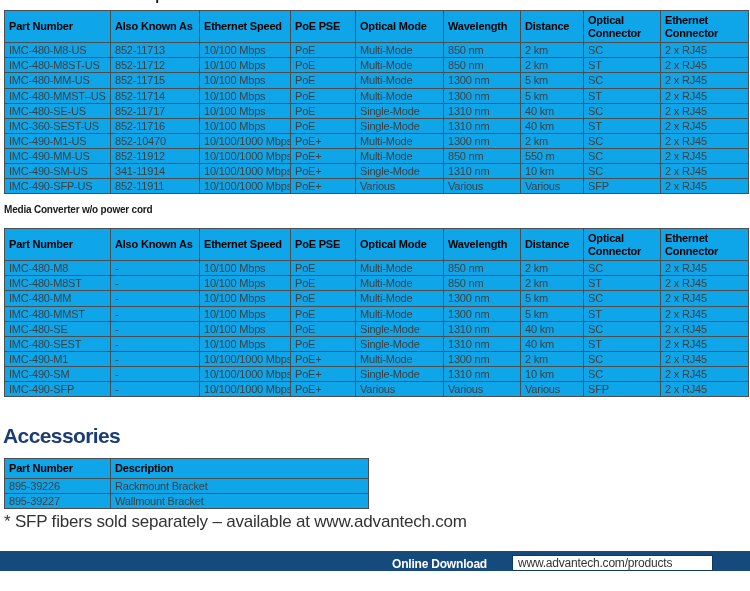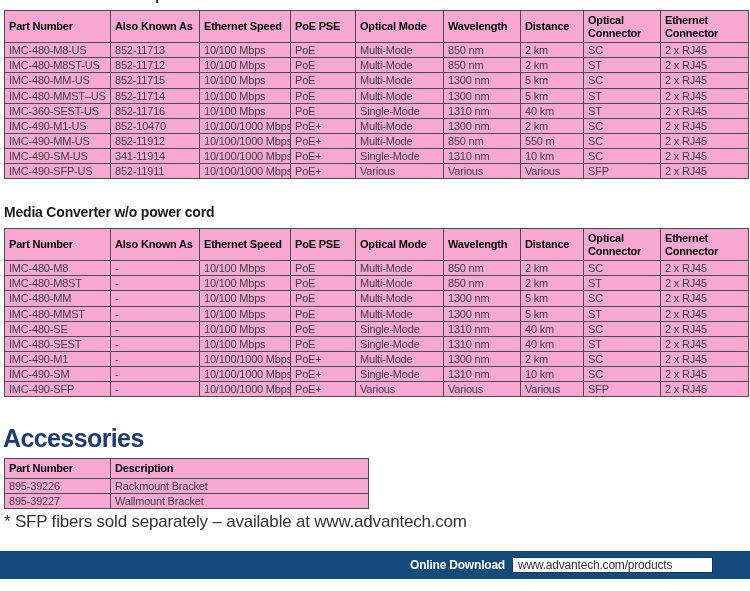--- a/index.html
+++ b/index.html
@@ -16,58 +16,58 @@
     -webkit-font-smoothing:antialiased;
   }
   .clip-title{
     position:absolute;left:4px;top:0;height:5px;width:400px;overflow:hidden;
   }
   .clip-title h2{
     margin-top:-13px;font-size:14px;font-weight:bold;color:#1a1a1a;
     letter-spacing:-0.2px;white-space:nowrap;
   }
   .section-title{
-    position:absolute;left:4px;font-size:14px;font-weight:bold;color:#1a1a1a;
+    position:absolute;left:4px;font-size:10px;font-weight:bold;color:#1a1a1a;
     letter-spacing:-0.2px;
   }
   table{
     border-collapse:collapse;table-layout:fixed;
     position:absolute;left:4px;
-    background:#f9a8d4;
+    background:#0ea5e9;
   }
   table,th,td{border:1px solid var(--border-gray);}
   th{
     font-size:11px;font-weight:bold;color:#000;text-align:left;
     padding:3px 4px;line-height:1.15;vertical-align:middle;
     letter-spacing:-0.2px;
   }
   td{
     font-size:11px;color:var(--cell-text);text-align:left;
     padding:1px 4px;height:15px;line-height:1.1;vertical-align:middle;
     letter-spacing:-0.2px;white-space:nowrap;overflow:hidden;
   }
   .main-table{width:744px;}
   .main-table thead tr{height:28px;}
   .acc-heading{
     position:absolute;left:3px;top:424px;
-    font-size:25px;font-weight:bold;color:var(--accent-navy);
+    font-size:21px;font-weight:bold;color:var(--accent-navy);
     letter-spacing:-0.6px;
   }
   .acc-table{width:364px;top:458px;}
   .acc-table thead tr{height:17px;}
   .acc-table td{height:14px;}
   .footnote{
     position:absolute;left:4px;top:512px;
     font-size:17px;color:#333;letter-spacing:-0.2px;
   }
   .footer-bar{
-    position:absolute;left:0;top:551px;width:750px;height:28px;
+    position:absolute;left:0;top:551px;width:750px;height:20px;
     background:var(--bar-navy);
-    display:flex;align-items:center;justify-content:flex-end;
-    padding-right:37px;gap:7px;
+    display:flex;align-items:flex-end;justify-content:flex-end;
+    padding-right:37px;gap:25px;
   }
   .footer-label{
     font-size:12px;font-weight:bold;color:#ffffff;letter-spacing:-0.2px;
     white-space:nowrap;
   }
   .url-box{
     width:201px;height:16px;background:#ffffff;border:1px solid #0d3a63;
     display:flex;align-items:center;padding:0 5px;
     font-size:12px;color:#333;letter-spacing:-0.2px;white-space:nowrap;overflow:hidden;
   }
@@ -143,20 +143,31 @@
         <td>852-11714</td>
         <td>10/100 Mbps</td>
         <td>PoE</td>
         <td>Multi-Mode</td>
         <td>1300 nm</td>
         <td>5 km</td>
         <td>ST</td>
         <td>2 x RJ45</td>
       </tr>
       <tr>
+        <td>IMC-480-SE-US</td>
+        <td>852-11717</td>
+        <td>10/100 Mbps</td>
+        <td>PoE</td>
+        <td>Single-Mode</td>
+        <td>1310 nm</td>
+        <td>40 km</td>
+        <td>SC</td>
+        <td>2 x RJ45</td>
+      </tr>
+      <tr>
         <td>IMC-360-SEST-US</td>
         <td>852-11716</td>
         <td>10/100 Mbps</td>
         <td>PoE</td>
         <td>Single-Mode</td>
         <td>1310 nm</td>
         <td>40 km</td>
         <td>ST</td>
         <td>2 x RJ45</td>
       </tr>

